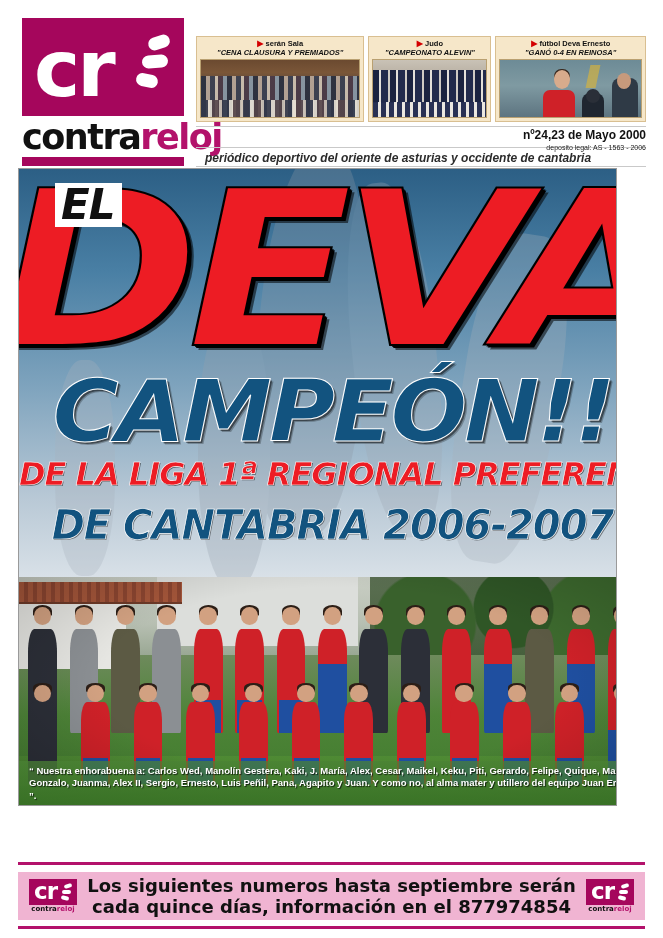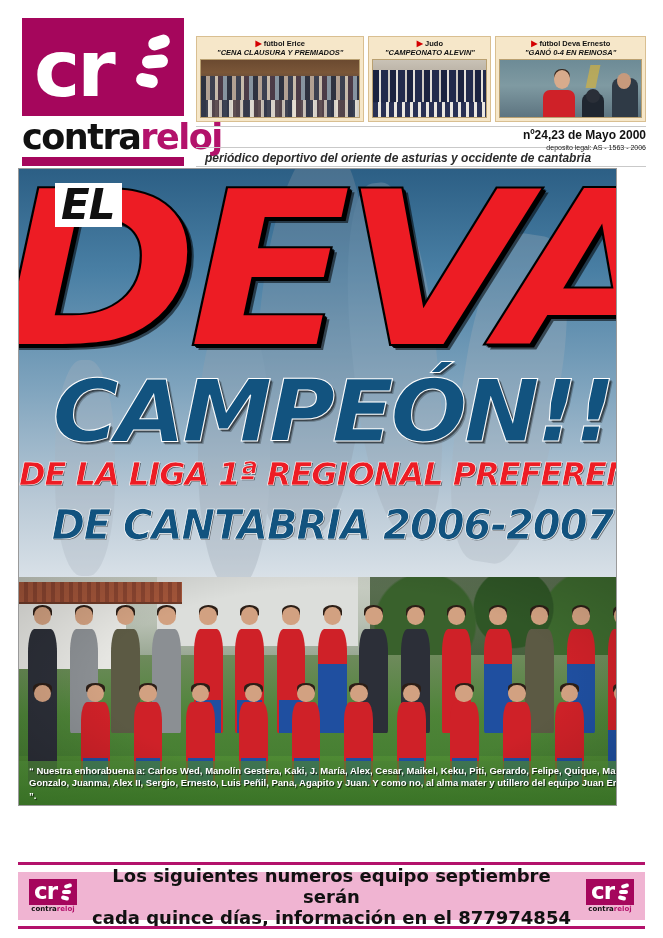--- a/index.html
+++ b/index.html
@@ -594,21 +594,21 @@
       <span class="c1">contra</span><span class="c2">reloj</span>
     </div>
     <div class="logo-underbar"></div>
   </div>
 
   <div class="teasers">
 
     <div class="teaser t1">
       <div class="teaser-kicker">
         <span class="tri">▶</span>
-        <span>fútbol Erice</span>
+        <span>serán Sala</span>
       </div>
       <div class="teaser-title">"CENA CLAUSURA Y PREMIADOS"</div>
       <div class="teaser-photo">
         <div class="ph-dinner"></div>
       </div>
     </div>
 
     <div class="teaser t2">
       <div class="teaser-kicker">
         <span class="tri">▶</span>
@@ -854,21 +854,21 @@
           <span></span>
           <span></span>
       </div>
     </div>
     <div class="mini-word">
       <span class="c1">contra</span><span class="c2">reloj</span>
     </div>
   </div>
 
   <div class="footer-text">
-    <div>Los siguientes numeros equipo septiembre serán</div>
+    <div>Los siguientes numeros hasta septiembre serán</div>
     <div>cada quince días, información en el  877974854</div>
   </div>
 
   <div class="mini-logo">
     <div class="mini-box">
       <div class="mini-cr">cr</div>
       <div class="mini-dots">
         <span></span>
           <span></span>
           <span></span>

